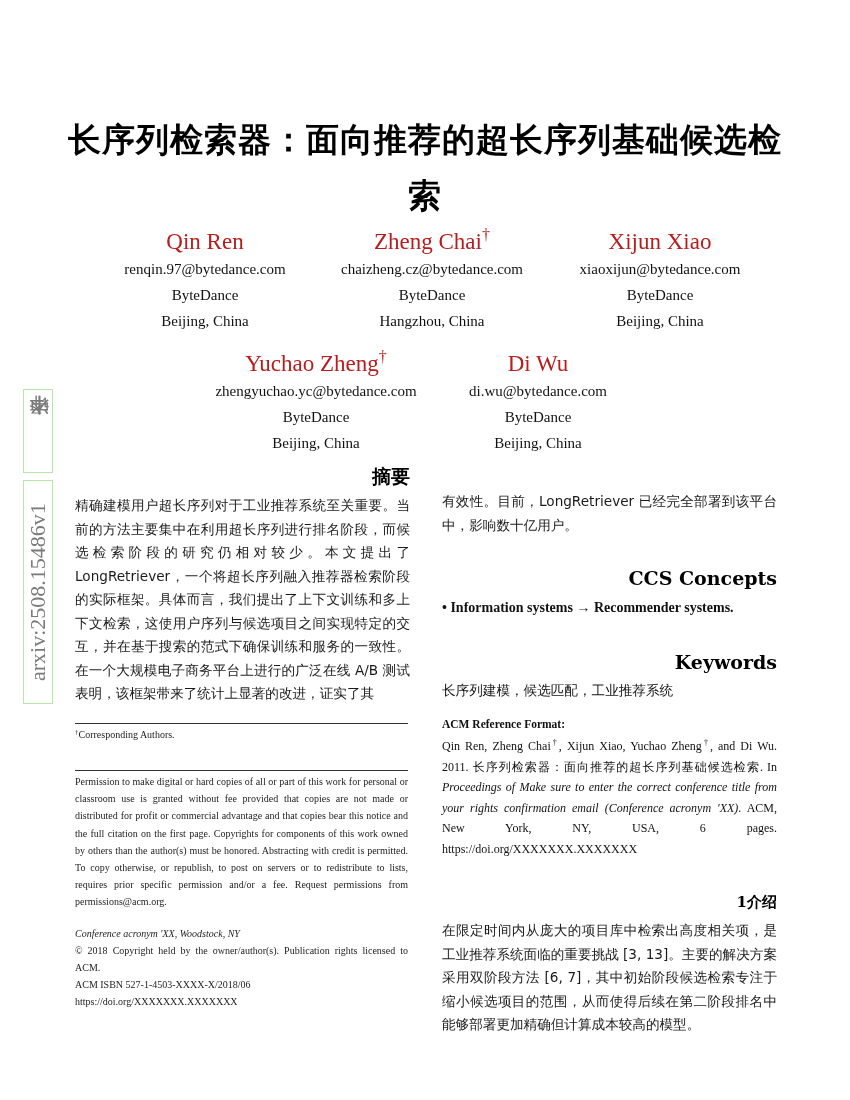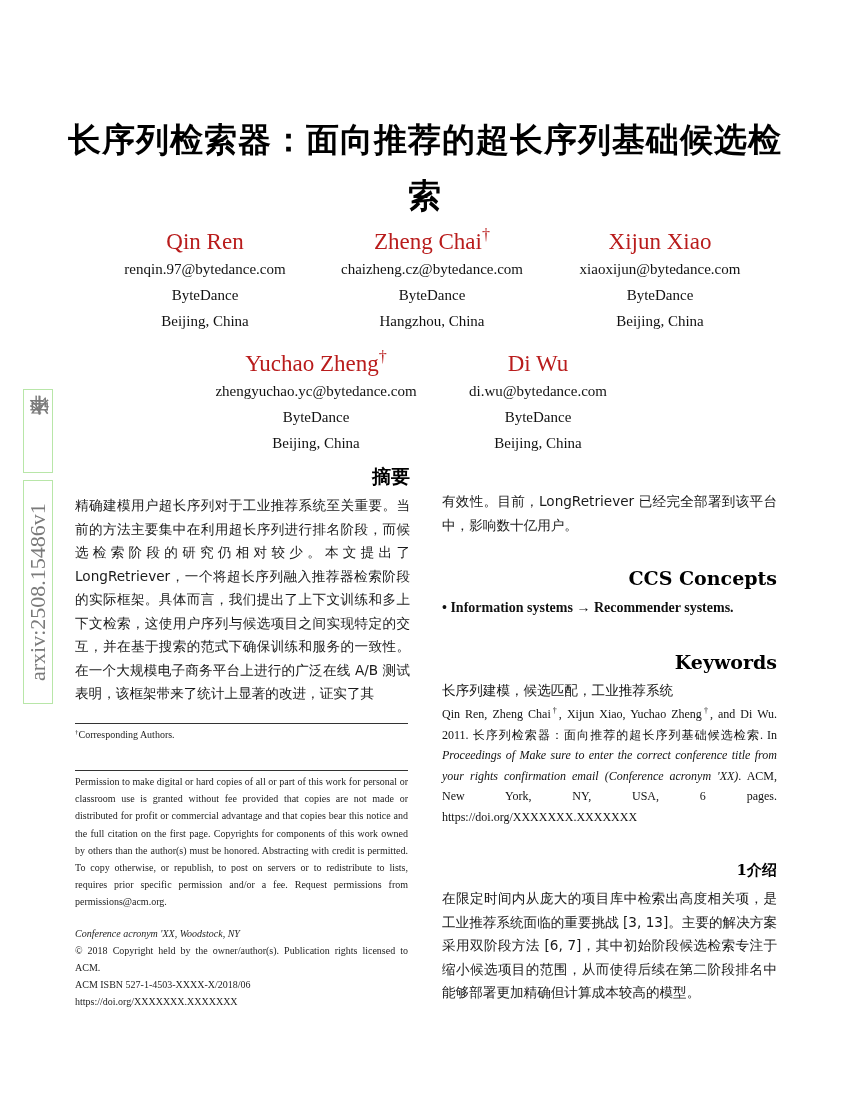--- a/index.html
+++ b/index.html
@@ -130,20 +130,21 @@
 
 <div class="col right">
   <div class="body-zh">有效性。目前，LongRetriever 已经完全部署到该平台中，影响数十亿用户。</div>
 
   <h2 class="h-sec" style="margin-top:28px;">CCS Concepts</h2>
   <div class="ccs" style="margin-top:6px;">• Information systems → Recommender systems.</div>
 
   <h2 class="h-sec" style="margin-top:30px;">Keywords</h2>
   <div class="kw" style="margin-top:4px;">长序列建模，候选匹配，工业推荐系统</div>
 
+  <div class="acm-h" style="margin-top:14px;">ACM Reference Format:</div>
   <div class="acm">
     <span>Qin Ren, Zheng Chai</span><sup>†</sup><span>, Xijun Xiao, Yuchao Zheng</span><sup>†</sup><span>, and Di Wu.</span>
     <span>2011.</span> <span class="zh">长序列检索器：面向推荐的超长序列基础候选检索</span><span>. In</span>
     <i>Proceedings of Make sure to enter the correct conference title from your rights confirmation email (Conference acronym 'XX)</i><span>. ACM, New York, NY, USA, 6 pages. https://doi.org/XXXXXXX.XXXXXXX</span>
   </div>
 
   <h2 class="h-intro" style="margin-top:30px;"><span class="num">1</span><span>介绍</span></h2>
   <div class="body-zh" style="margin-top:4px;">在限定时间内从庞大的项目库中检索出高度相关项，是工业推荐系统面临的重要挑战 [3, 13]。主要的解决方案采用双阶段方法 [6, 7]，其中初始阶段候选检索专注于缩小候选项目的范围，从而使得后续在第二阶段排名中能够部署更加精确但计算成本较高的模型。</div>
 </div>
 

